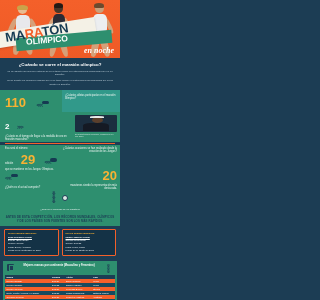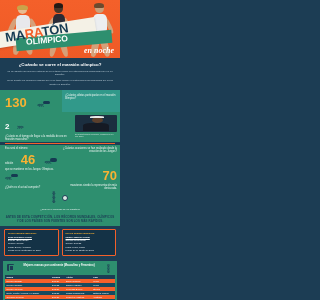--- a/index.html
+++ b/index.html
@@ -194,21 +194,21 @@
   </div>
 
   <div class="intro">
     <h2>¿Cuándo se corre el maratón olímpico?</h2>
     <p>07 de agosto las mujeres (últimas 20 en la tarde noche en Latinoamérica/Madrugada del 07 en España).</p>
     <p>08 de agosto los hombres (sábado 20 en la tarde noche en Latinoamérica/Madrugada del 08 de agosto en España).</p>
   </div>
 
   <div class="block1">
     <div class="b1-left">
-      <span class="big-num">130</span>
+      <span class="big-num">110</span>
       <span class="chev" style="margin-left:6px;">&lt;&lt;&lt;</span><span class="chev-pill"></span>
     </div>
     <div class="b1-right">
       <div class="q-text">¿Cuántos atletas participarán en el maratón olímpico?</div>
     </div>
   </div>
 
   <div class="block2">
     <div class="b2-left">
       <span class="big-num white" style="font-size:8px;">2</span>
@@ -224,36 +224,36 @@
       <div class="cap-txt">El fondista Eliud Kipchoge, bicampeón en Río 2016.</div>
     </div>
   </div>
 
   <div class="divider-line"></div>
 
   <div class="block3">
     <div class="b3-left">
       <div class="q-text">Esa será el número</div>
       <span class="q-text">edición</span>
-      <span class="big-num" style="margin-left:3px;">46</span>
+      <span class="big-num" style="margin-left:3px;">29</span>
       <span class="chev" style="margin-left:5px;">&lt;&lt;&lt;</span><span class="chev-pill"></span>
       <div class="q-text">que se mantiene en los Juegos Olímpicos.</div>
     </div>
     <div class="b3-right">
       <div class="q-text">¿Cuántas ocasiones se han realizado desde la creación de los Juegos?</div>
     </div>
   </div>
 
   <div class="block4">
     <div class="b4-left">
       <span class="chev" style="color:#1c3d54;">&lt;&lt;&lt;</span><span class="chev-pill"></span>
       <div class="q-text" style="margin-top:2px;">¿Quién es el actual campeón?</div>
     </div>
     <div class="b4-right">
-      <span class="big-num">70</span>
+      <span class="big-num">20</span>
       <div class="q-text">maratones siendo la representación más destacada.</div>
     </div>
   </div>
 
   <div class="arrows">
     <span class="arrow-ic">⤋<br>⤋<br>⤋</span>
     <span class="medal"></span>
   </div>
   <div class="callout-q">¿Cuál es el recorrido de un maratón?</div>
   <div class="callout">ANTES DE ESTA COMPETICIÓN, LOS RÉCORDS MUNDIALES, OLÍMPICOS Y DE LOS PAÍSES SON FUENTES SON LOS MÁS RÁPIDOS.</div>

